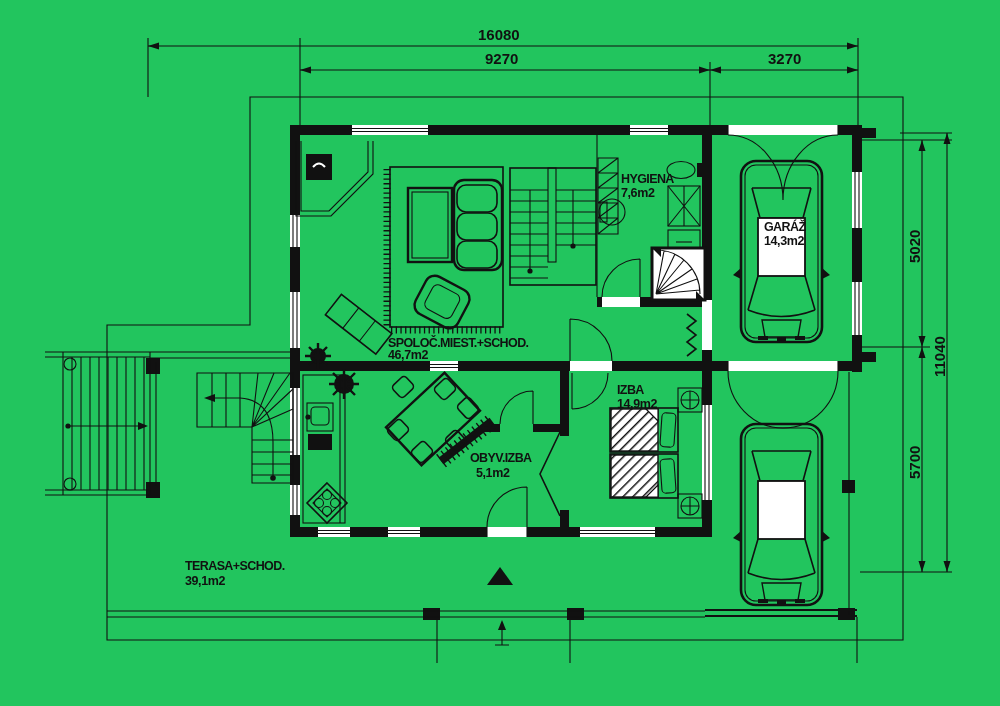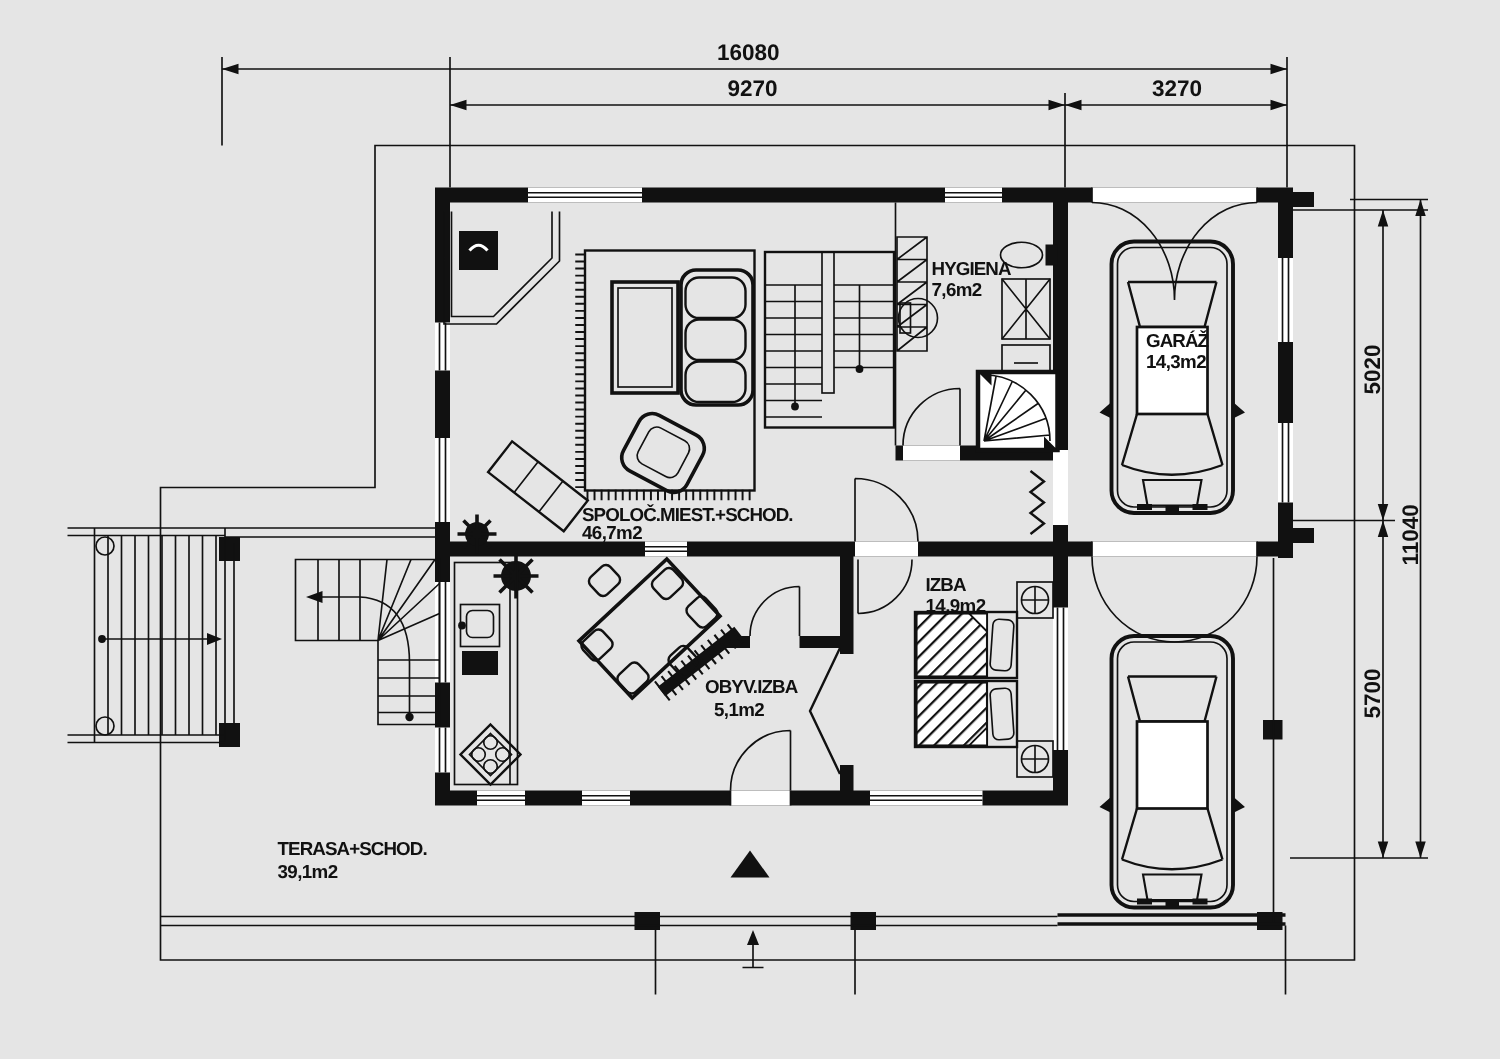--- a/index.html
+++ b/index.html
@@ -1,16 +1,16 @@
 <!DOCTYPE html>
 <html><head>
 <meta charset="utf-8">
 <style>
   html,body{margin:0;padding:0;background:#ffffff;}
-  .canvas{width:1000px;height:706px;position:relative;background:#e5e5e5;overflow:hidden;}
+  .canvas{width:1000px;height:706px;position:relative;background:#22c55e;overflow:hidden;}
   svg{display:block;}
   text{font-family:"Liberation Sans","DejaVu Sans",sans-serif;fill:#111;}
   .room-name{font-size:12.5px;font-weight:bold;letter-spacing:-0.6px;}
   .room-area{font-size:12.5px;font-weight:bold;letter-spacing:-0.4px;}
   .dim-text{font-size:15px;font-weight:bold;letter-spacing:0px;}
   .thin{stroke:#111;stroke-width:1.1;fill:none;}
   .med{stroke:#111;stroke-width:1.6;fill:none;}
   .thick{stroke:#111;stroke-width:2.4;fill:none;}
   .wall{fill:#111;stroke:none;}
   .winGap{fill:#fff;stroke:none;}

